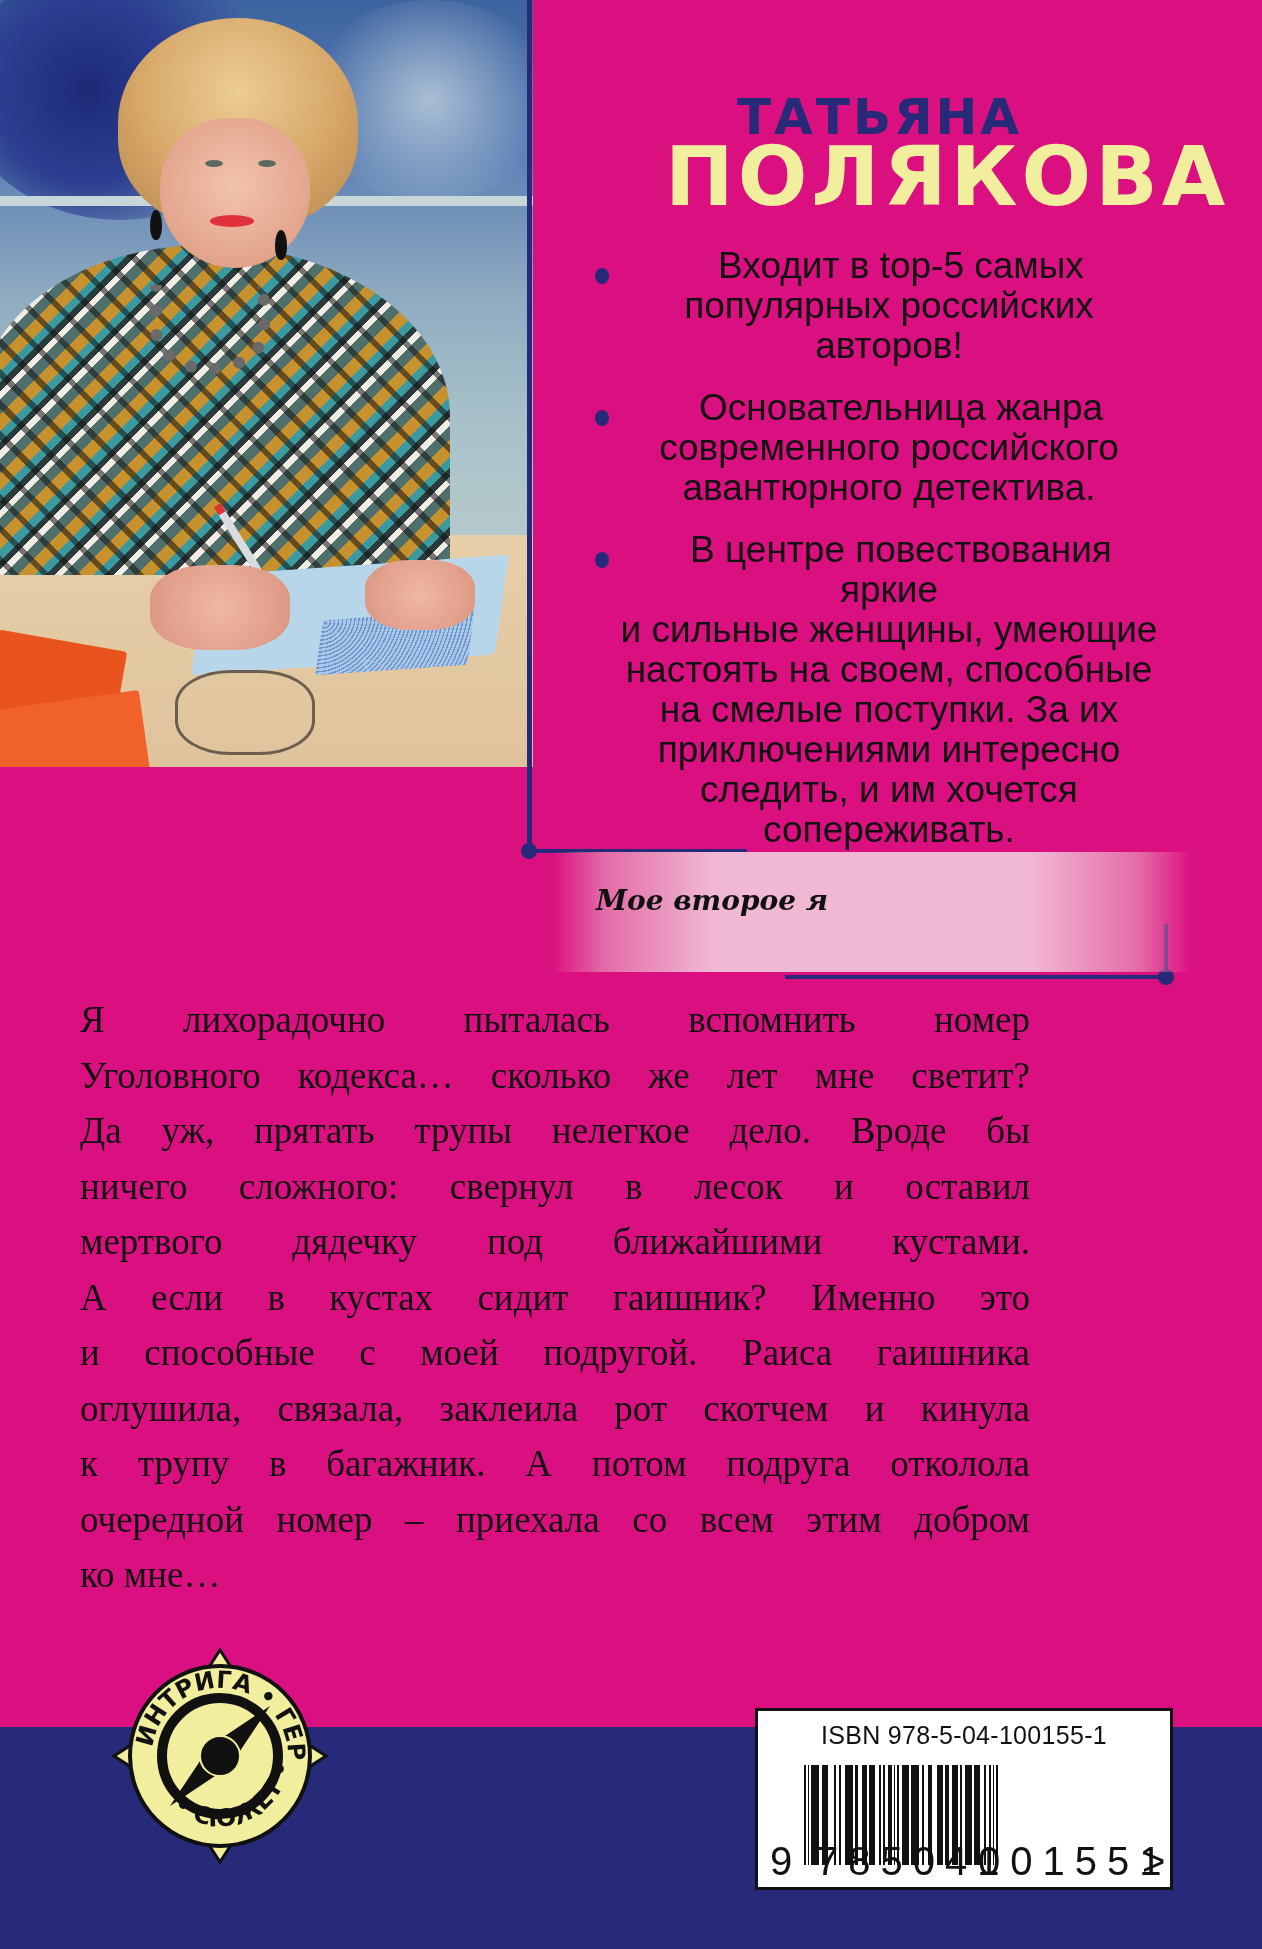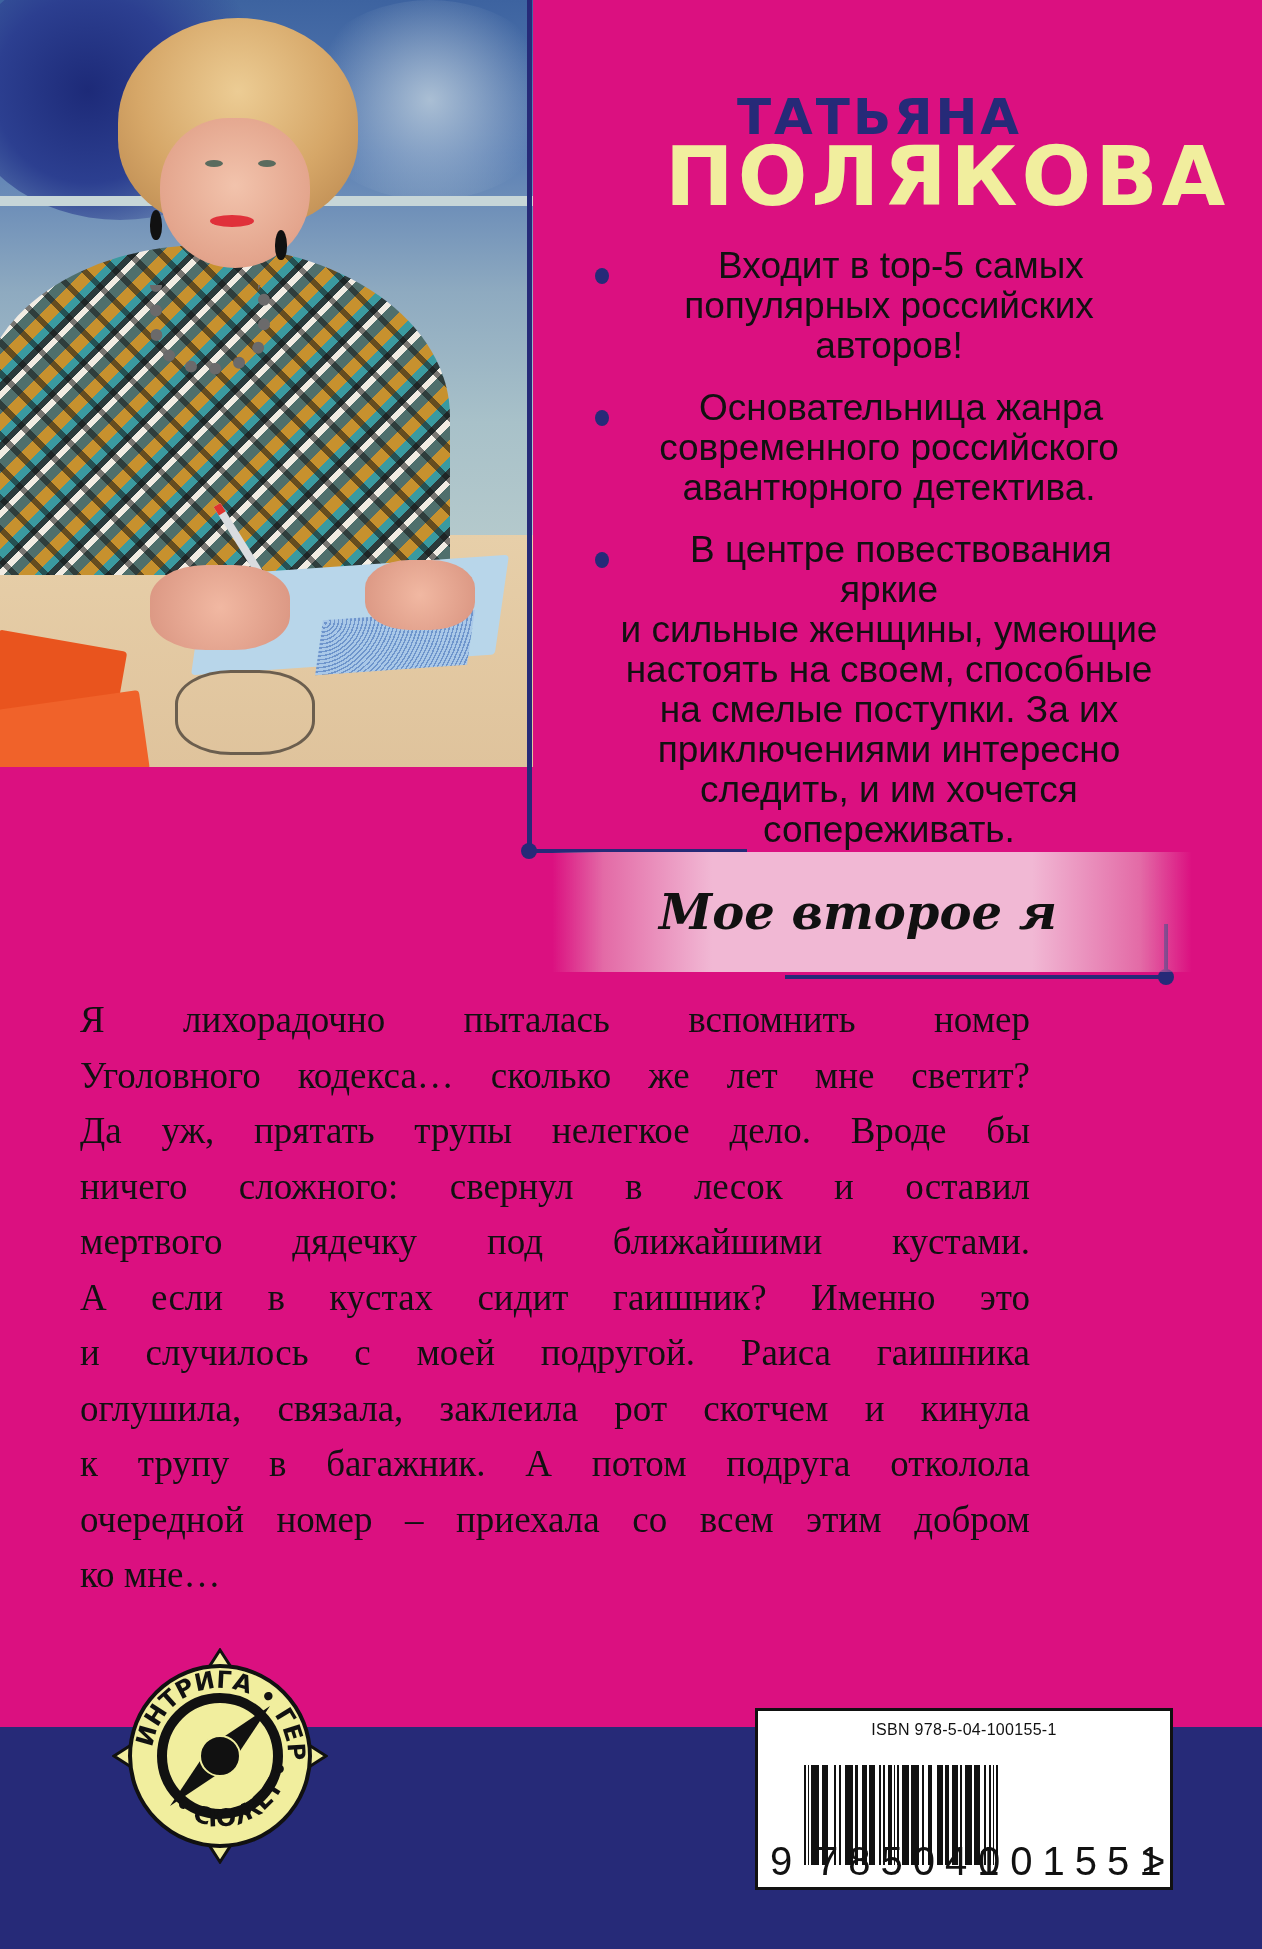--- a/index.html
+++ b/index.html
@@ -62,41 +62,41 @@
   .bullets { position: absolute; left: 598px; top: 246px; width: 560px; }
   .bullet { position: relative; padding-left: 22px; font-family: "Liberation Sans", sans-serif; font-size: 37px;
     line-height: 40px; color: #111; margin-bottom: 22px; text-align: center; }
   .bullet .b-dot { position: absolute; left: -3px; top: 22px; width: 14px; height: 16px; border-radius: 50%; background: #262a78; }
   .bullet .b-text { display: block; text-indent: 24px; white-space: pre-line; }
 
   
   .banner { position: absolute; left: 552px; top: 852px; width: 640px; height: 120px;
     background: linear-gradient(90deg, rgba(219,16,128,0) 0%, #e36aa6 8%, #f1b8d4 25%, #f1b8d4 75%, #e36aa6 92%, rgba(219,16,128,0) 100%);
     filter: blur(0.5px); }
-  .banner-title { position: absolute; left: 648px; top: 884px; width: 420px; text-align: center;
-    font-family: "DejaVu Serif", serif; font-style: italic; font-weight: bold; font-size: 48px; color: #111; }
+  .banner-title { position: absolute; left: 596px; top: 884px; width: 420px; 
+    font-family: "DejaVu Serif", serif; font-style: italic; font-weight: bold; font-size: 28px; color: #111; }
 
   
   .annotation { position: absolute; left: 80px; top: 992px; width: 950px; font-family: "Liberation Serif", serif;
     font-size: 37px; line-height: 55.5px; color: #111; }
   .annotation .line { display: block; white-space: nowrap; text-align: justify; text-align-last: justify; }
   .annotation .line.last { text-align-last: left; }
 
   
   .band { position: absolute; left: 0; top: 1727px; width: 1262px; height: 222px; background: #262a78; }
 
   
   .emblem { position: absolute; left: 112px; top: 1648px; width: 216px; height: 216px; }
   .emblem svg { width: 100%; height: 100%; }
 
   
   .barcode { position: absolute; left: 755px; top: 1708px; width: 418px; height: 182px; background: #fff;
     border: 3px solid #111; }
   .isbn { position: absolute; left: 0; top: 10px; width: 100%; text-align: center;
-    font-family: "Liberation Sans", sans-serif; font-size: 16px; color: #111; letter-spacing: 0.3px; }
+    font-family: "Liberation Sans", sans-serif; font-size: 25px; color: #111; letter-spacing: 0.3px; }
   .bars { position: absolute; left: 46px; top: 54px; width: 325px; height: 100px; display: flex; align-items: stretch; }
   .bars span { display: block; height: 100%; background: #111; }
   .digits { position: absolute; left: 12px; top: 128px; width: 395px; font-family: "Liberation Sans", sans-serif;
     font-size: 40px; color: #111; }
   .digits .d0 { position: absolute; left: 0; top: 0; }
   .digits .d1 { position: absolute; left: 46px; top: 0; letter-spacing: 10px; }
   .digits .d2 { position: absolute; left: 208px; top: 0; letter-spacing: 10px; }
   .digits .d3 { position: absolute; left: 372px; top: 0; }
 </style>
 </head>
@@ -166,21 +166,21 @@
   <div class="banner"></div>
   <div class="banner-title">Мое второе я</div>
 
   <div class="annotation">
     <span class="line">Я лихорадочно пыталась вспомнить номер</span>
     <span class="line">Уголовного кодекса… сколько же лет мне светит?</span>
     <span class="line">Да уж, прятать трупы нелегкое дело. Вроде бы</span>
     <span class="line">ничего сложного: свернул в лесок и оставил</span>
     <span class="line">мертвого дядечку под ближайшими кустами.</span>
     <span class="line">А если в кустах сидит гаишник? Именно это</span>
-    <span class="line">и случилось с моей подругой. Раиса гаишника</span>
+    <span class="line">и способные с моей подругой. Раиса гаишника</span>
     <span class="line">оглушила, связала, заклеила рот скотчем и кинула</span>
     <span class="line">к трупу в багажник. А потом подруга отколола</span>
     <span class="line">очередной номер – приехала со всем этим добром</span>
     <span class="line last">ко мне…</span>
   </div>
 
   <div class="band"></div>
 
   <div class="emblem">
     <svg viewBox="0 0 216 216">

